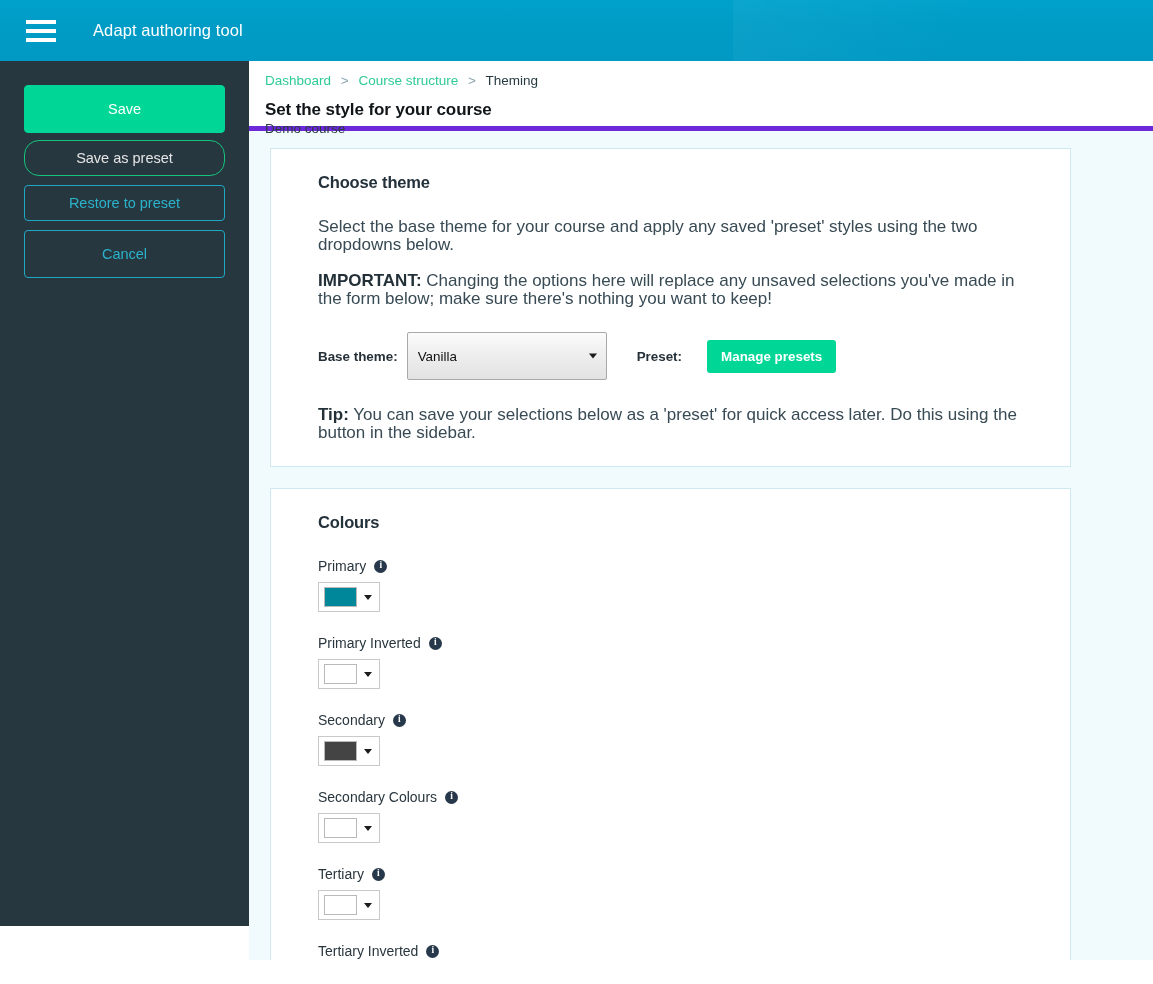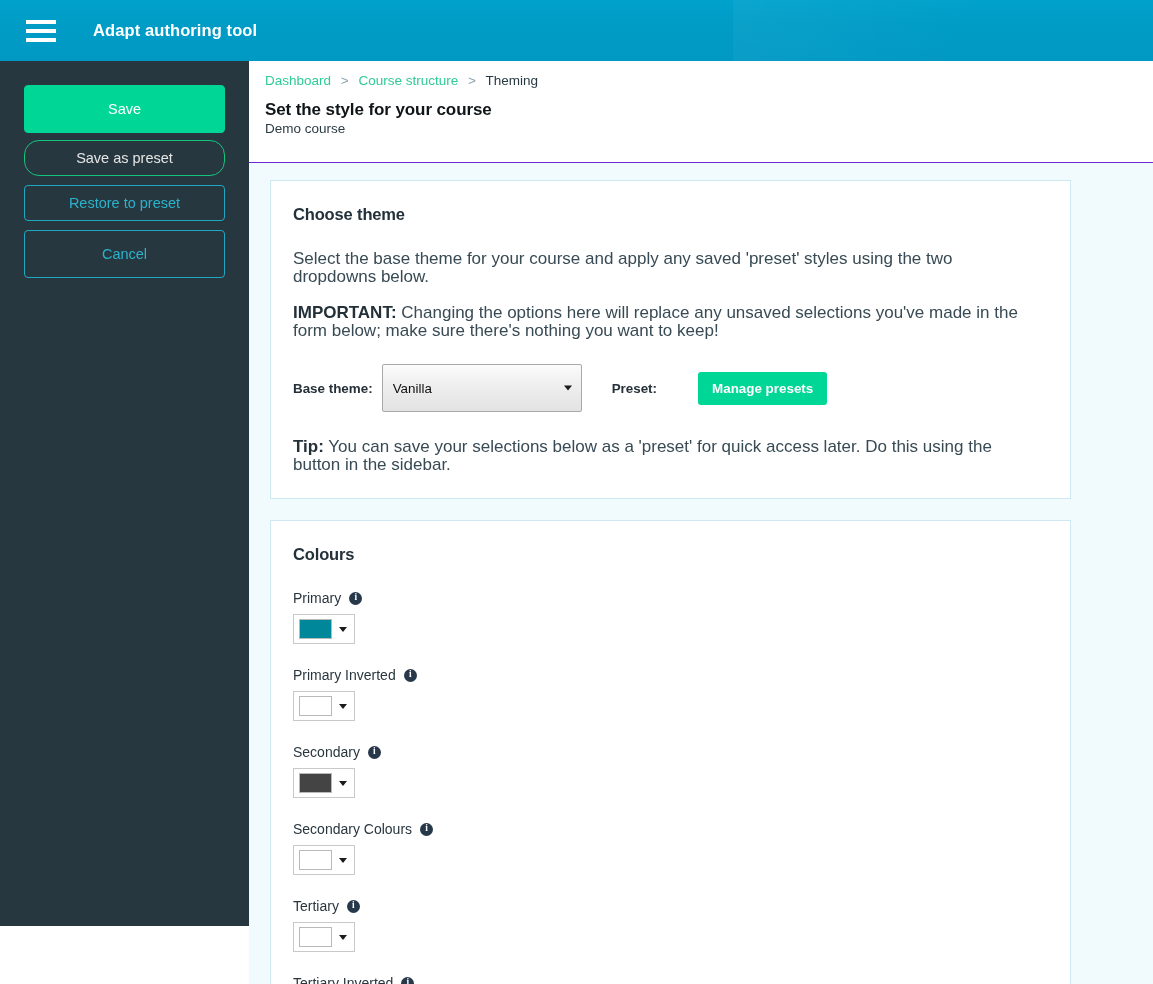--- a/index.html
+++ b/index.html
@@ -30,21 +30,21 @@
     margin-left: 18px;
     display: flex; flex-direction: column; justify-content: center;
     align-items: center; gap: 5px;
     cursor: pointer;
   }
   #hamburger span { display:block; width: 30px; height: 4px; background: #ffffff; }
   #brand {
     margin-left: 29px;
     color: #ffffff;
     font-size: 16.5px;
-    font-weight: 700;
+    font-weight: 400;
     letter-spacing: .1px;
   }
 
   
   #sidebar {
     position: absolute; top: 61px; left: 0;
     width: 249px; height: 865px;
     background: #26373f;
     padding: 24px;
   }
@@ -83,22 +83,22 @@
 
   
   #main {
     position: absolute; top: 61px; left: 249px;
     width: 904px; height: 923px;
     background: #ffffff;
   }
   #breadcrumb-zone {
     background: #ffffff;
     padding: 12px 0 0 16px;
-    height: 102px;
-    border-bottom: 1px solid #6d28d9;
+    height: 70px;
+    border-bottom: 5px solid #6d28d9;
   }
   #breadcrumb {
     font-size: 13.5px;
     padding-bottom: 10px;
   }
   #breadcrumb a { color: #2ecb94; text-decoration: none; cursor: pointer; }
   #breadcrumb .sep { color: #8aa3ad; margin: 0 6px; }
   #breadcrumb .current { color: #273a44; }
   #course-name {
     font-size: 13.5px; color: #2b3b44; line-height: 18px;
@@ -112,21 +112,21 @@
     background: #f1fafd;
     height: 829px;
     padding: 17px 0 0 21px;
     overflow: hidden;
   }
 
   .card {
     width: 801px;
     background: #ffffff;
     border: 1px solid #cfe9f2;
-    padding: 24px 30px 24px 22px;
+    padding: 24px 30px 24px 47px;
     margin-bottom: 21px;
   }
   .card h2 {
     margin: 0 0 26px 0;
     font-size: 16.5px; font-weight: bold; color: #23313a;
     letter-spacing: -.15px;
   }
   .card p {
     margin: 0 0 18px 0;
     font-size: 17px; color: #384a54; line-height: 18px;
@@ -171,21 +171,21 @@
     background: #00d695;
     border: none;
     color: #ffffff;
     font-size: 13.4px;
     font-weight: bold;
     height: 33px;
     padding: 0 14px;
     border-radius: 3px;
     cursor: pointer;
     font-family: "Liberation Sans", sans-serif;
-    margin-left: 32px;
+    margin-left: 16px;
   }
 
   .tip { margin-bottom: 0 !important; }
 
   
   #colours-card { padding-bottom: 10px; }
   .colour-item { margin-bottom: 23px; }
   .colour-label {
     display: flex; align-items: center;
     font-size: 14px; color: #29363e;

